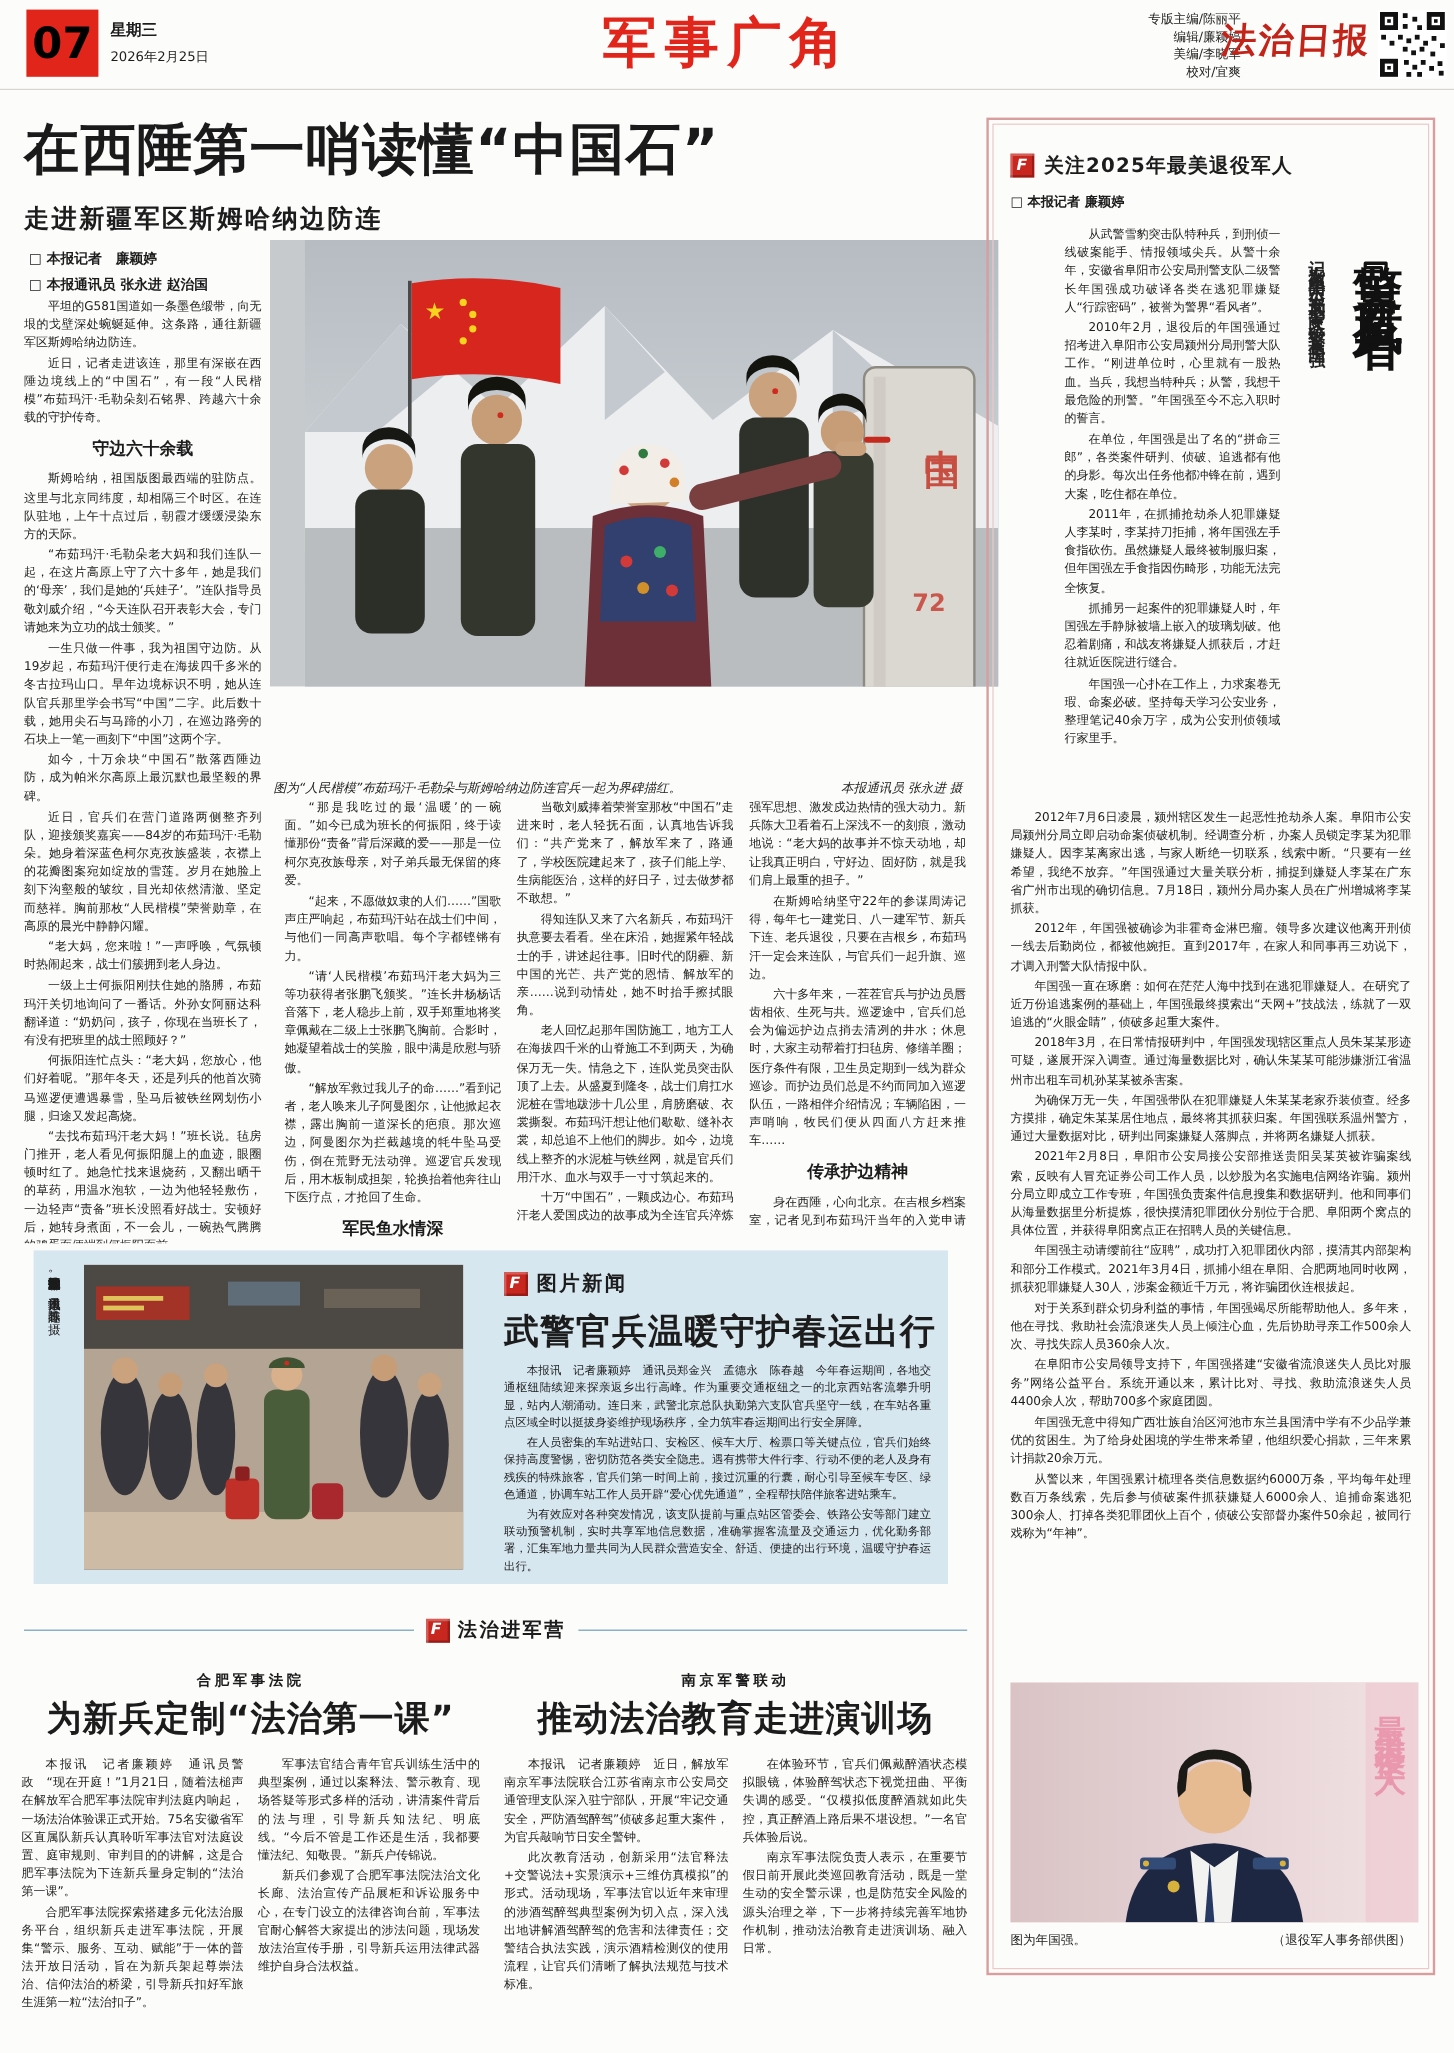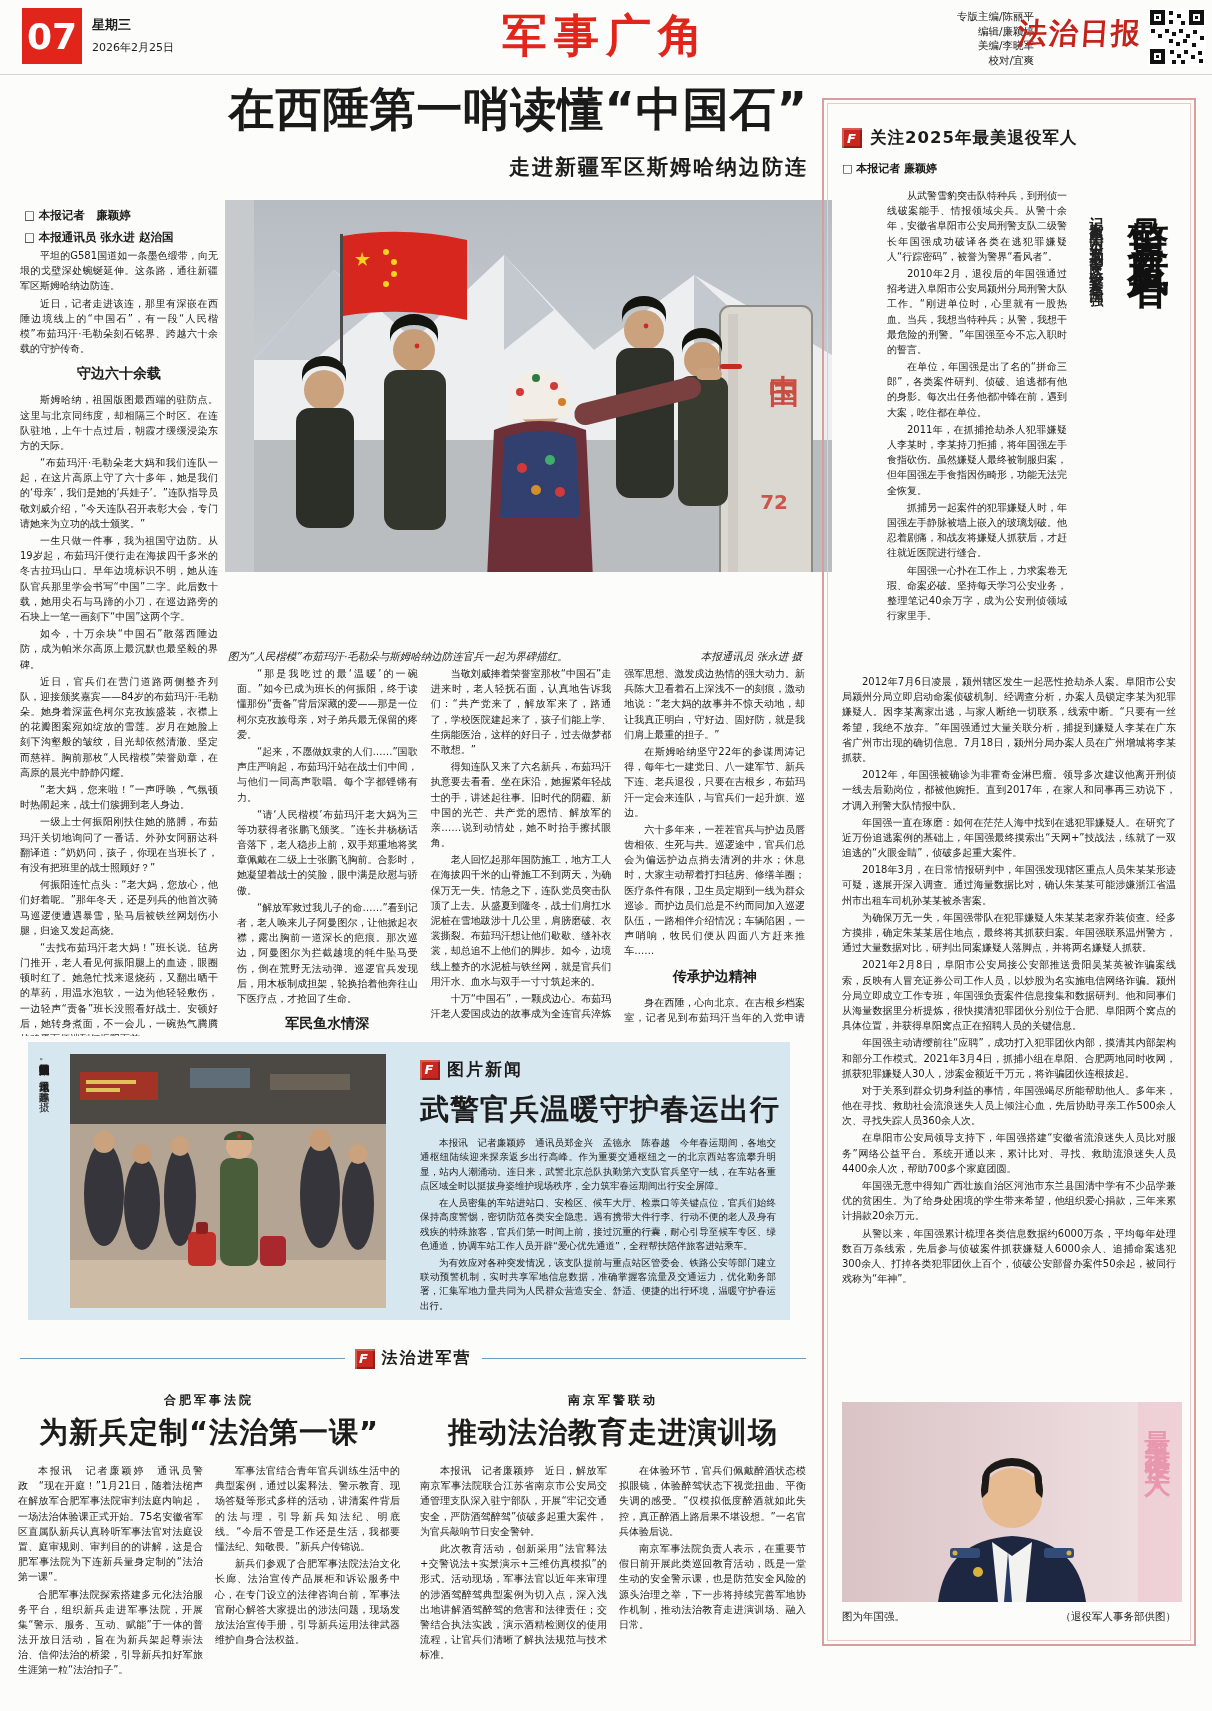--- a/index.html
+++ b/index.html
@@ -1,32 +1,32 @@
 <!DOCTYPE html>
 <html><head>
 <meta charset="utf-8">
 <style>
   html,body{margin:0;padding:0;background:#e9e7e2;}
   .page{position:relative;width:1212px;height:1711px;background:#fcfcfa;margin:0 auto;
         font-family:"DejaVu Sans",sans-serif;color:#1c1c1c;overflow:hidden;}
   
   .header{position:absolute;left:0;top:0;width:1212px;height:74px;border-bottom:1px solid #d8d5d0;}
-  .pagenum{position:absolute;left:22px;top:8px;width:60px;height:56px;background:#e1251b;color:#ffffff;
+  .pagenum{position:absolute;left:22px;top:8px;width:60px;height:56px;background:#e1251b;color:#000000;
            font-size:36px;font-weight:bold;display:flex;align-items:center;justify-content:center;}
   .daywrap{position:absolute;left:92px;top:16px;}
   .weekday{font-size:13px;font-weight:bold;}
   .date{font-size:11px;margin-top:6px;}
   .section-title{position:absolute;left:50%;top:6px;transform:translateX(-50%);
                  font-size:45px;font-weight:900;color:#e1251b;letter-spacing:7px;white-space:nowrap;}
   .credits{position:absolute;right:178px;top:9px;text-align:right;font-size:10.5px;line-height:1.4;color:#222;}
   .masthead{position:absolute;right:70px;top:14px;font-family:"DejaVu Serif",serif;font-size:29px;
             font-weight:bold;color:#c2241a;transform:skewX(-4deg);letter-spacing:2px;}
   .qr{position:absolute;right:6px;top:8px;width:58px;height:58px;}
   
-  .mh-wrap{position:absolute;left:20px;top:79px;width:788px;text-align:right;}
+  .mh-wrap{position:absolute;left:20px;top:94px;width:788px;text-align:left;}
   .main-headline{font-size:46px;font-weight:900;letter-spacing:1px;color:#1a1a1a;white-space:nowrap;}
   .main-subhead{font-size:21px;font-weight:bold;margin-top:12px;letter-spacing:2px;}
   .bylines{position:absolute;left:24px;top:205px;font-size:11.5px;font-weight:bold;line-height:1.9;}
   .photo{position:absolute;left:225px;top:200px;width:578px;height:372px;overflow:hidden;background:#c6cacd;padding-left:29px;}
   .stone-text{position:absolute;right:28px;top:150px;writing-mode:vertical-rl;color:#c6372a;
               font-size:30px;font-weight:bold;letter-spacing:6px;opacity:.85;}
   .stone-num{position:absolute;right:44px;top:290px;color:#c6372a;font-size:20px;font-weight:bold;opacity:.8;}
   .cap-row{position:absolute;left:228px;top:650px;width:574px;display:flex;justify-content:space-between;
            font-size:10.5px;font-style:italic;color:#222;gap:23px;}
   .leftcol{position:absolute;left:20px;top:248px;width:198px;height:788px;overflow:hidden;}

